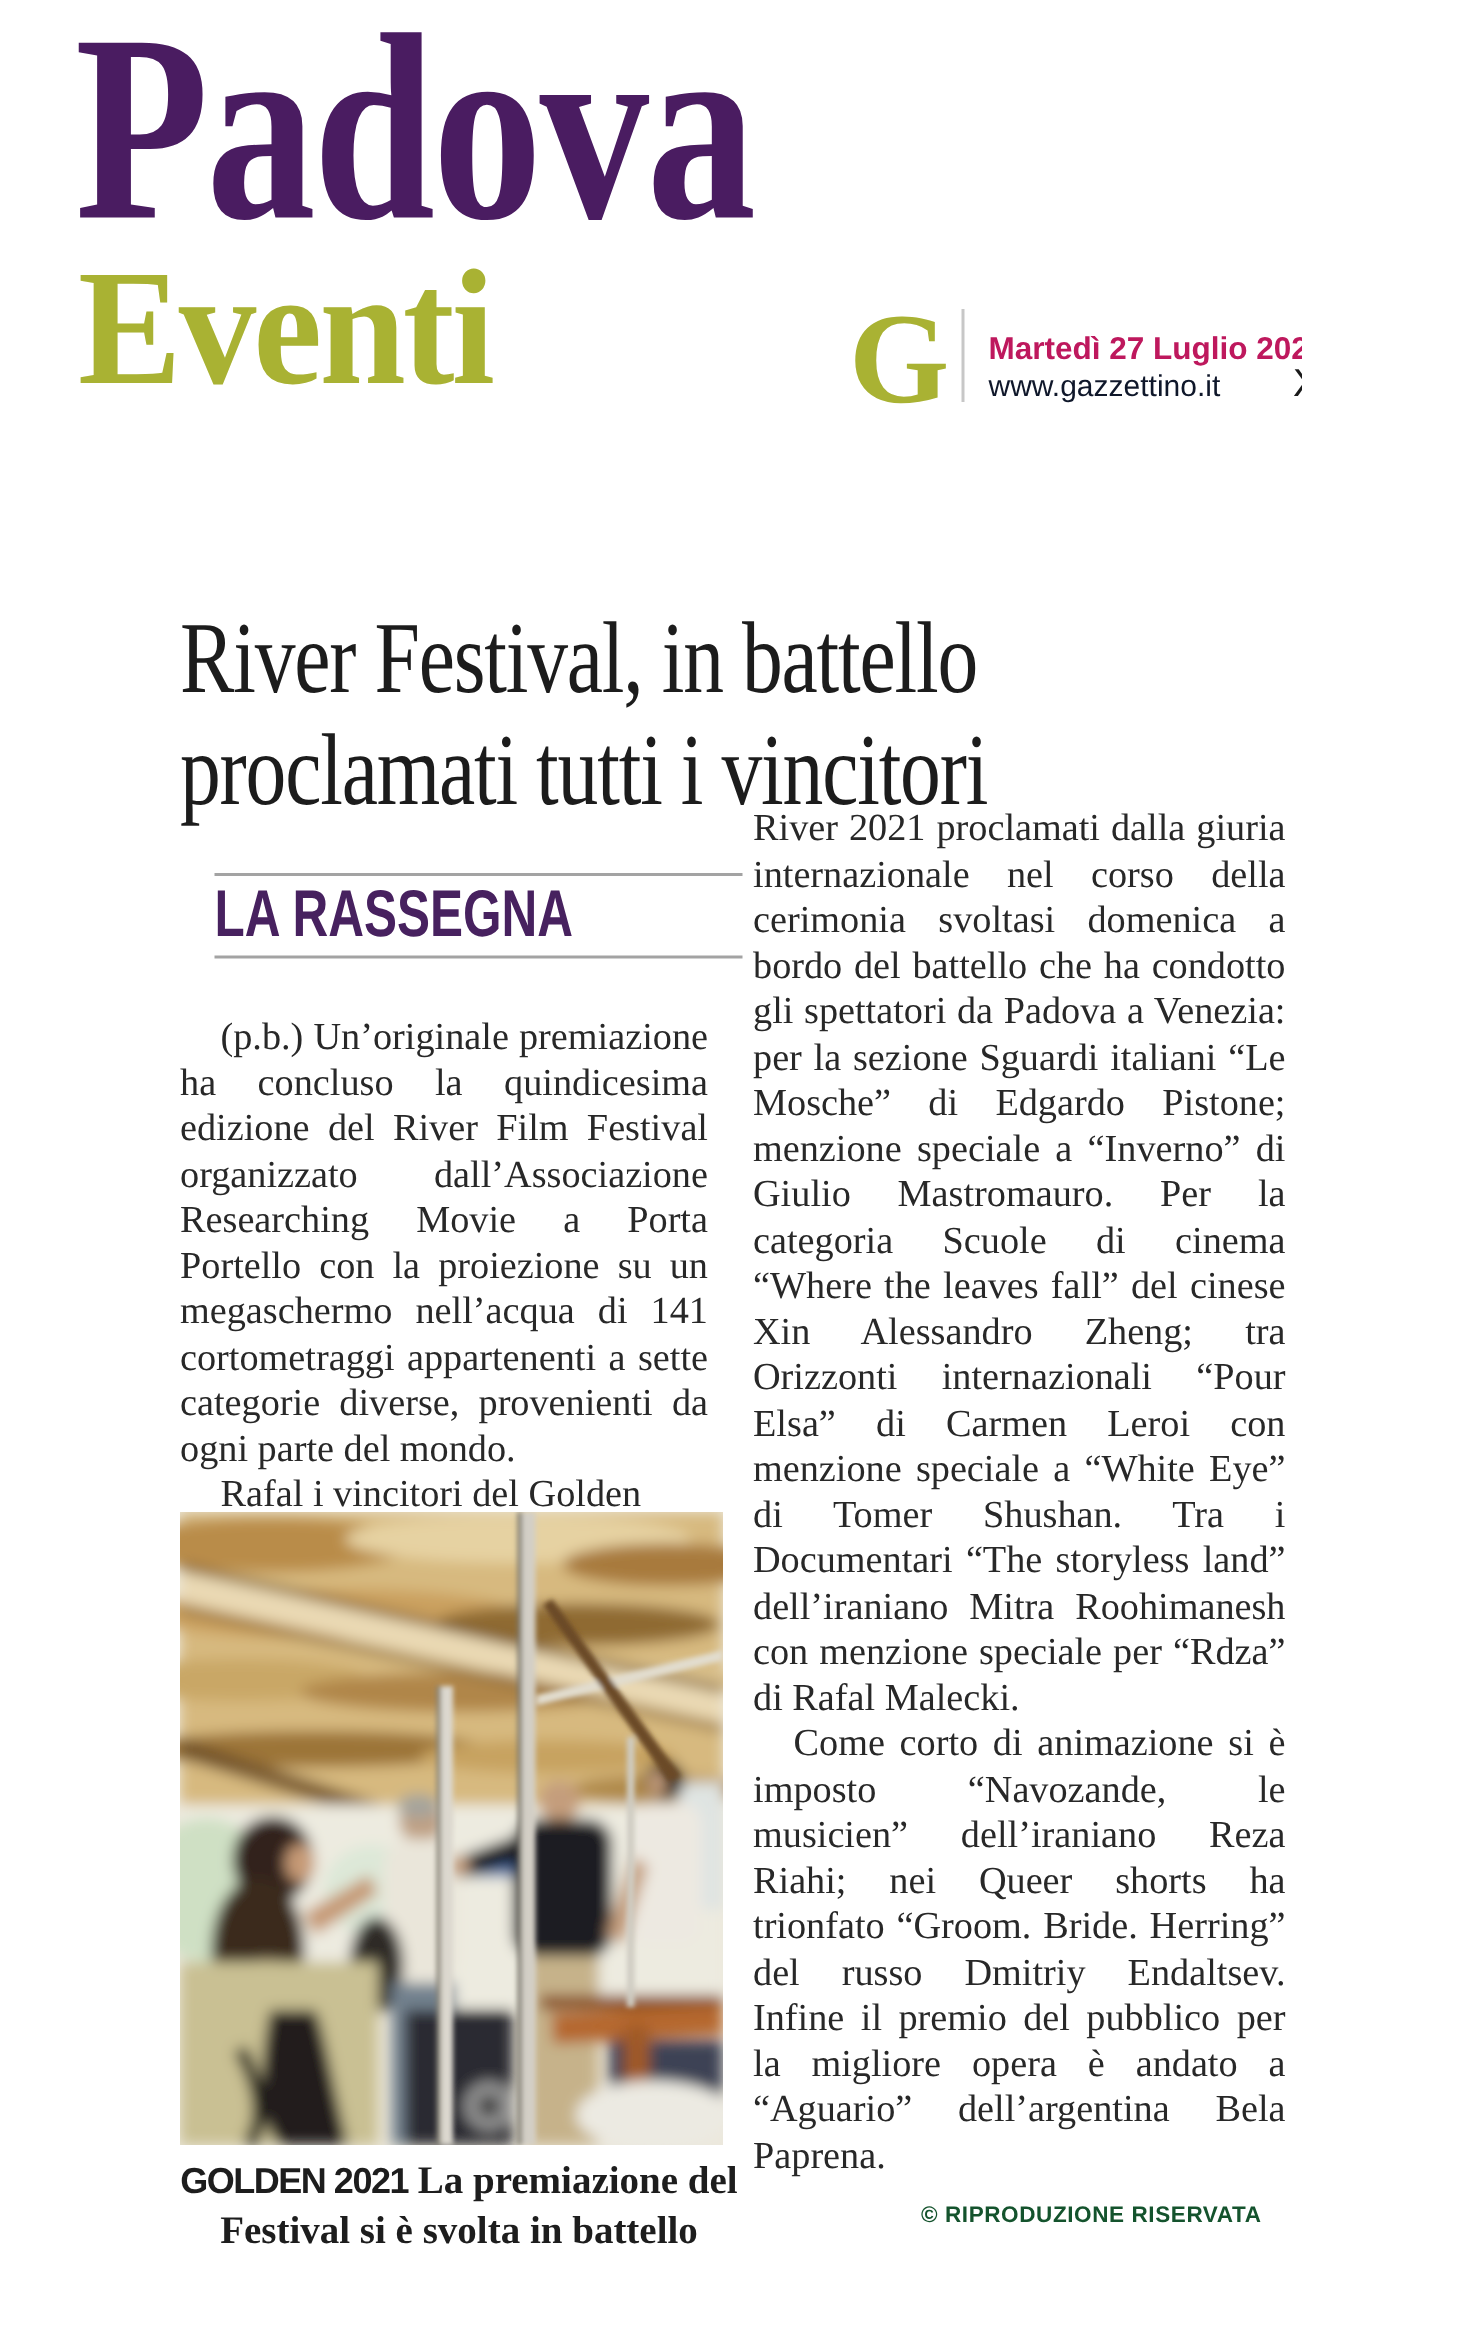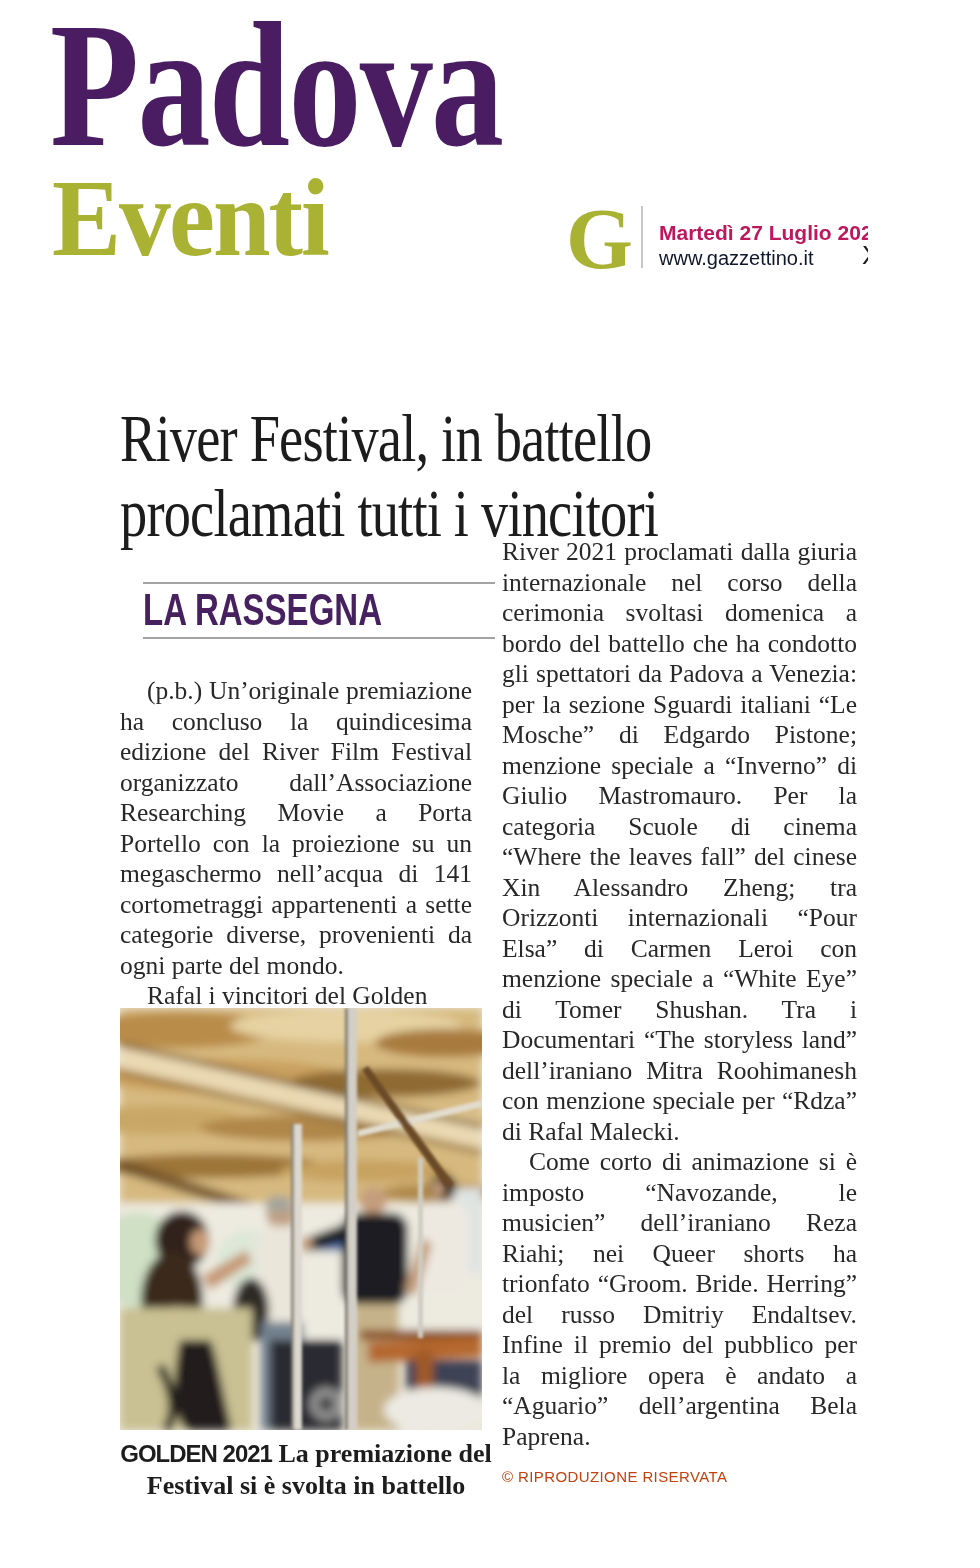--- a/index.html
+++ b/index.html
@@ -67,23 +67,23 @@
 
   
   .col { position:absolute; text-align:justify; hyphens:auto;
          font-size:25.5px; line-height:30.5px; color:#282828; }
   .col-left  { left:120px; top:676px;  width:352px; }
   .col-right { left:502px; top:537px;  width:355px; }
   .col p { margin:0; }
   .col p.indent { text-indent:27px; }
 
   .copyright {
-    margin-top:10px; padding-right:16px; 
-    font-family:"Liberation Sans", sans-serif; font-weight:400;
-    font-size:15px; letter-spacing:0.4px; color:#c2410c;
+    margin-top:10px; padding-right:16px; text-align:right;
+    font-family:"Liberation Sans", sans-serif; font-weight:700;
+    font-size:15px; letter-spacing:0.4px; color:#14532d;
   }
 
   
   .photo {
     position:absolute; left:120px; top:1008px; width:362px; height:422px;
     overflow:hidden; background:#e8e2d2; z-index:3;
   }
   .photo svg { display:block; width:100%; height:100%; }
 
   

